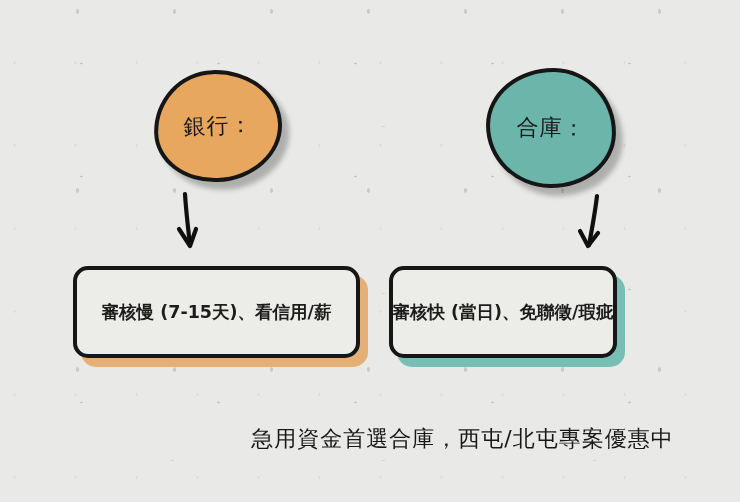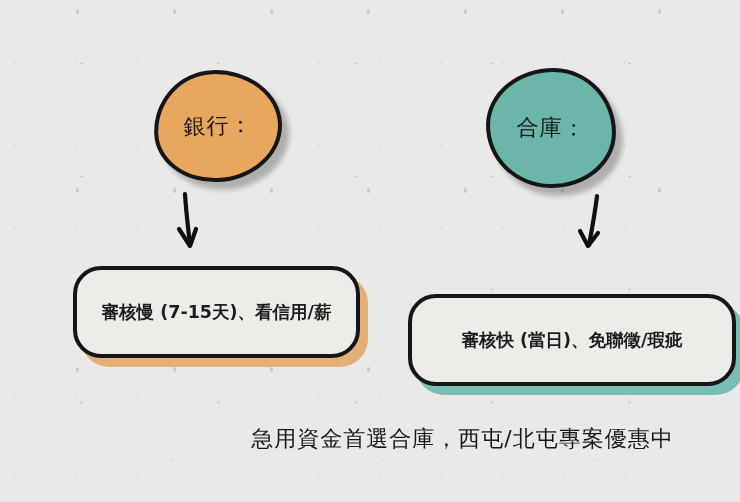--- a/index.html
+++ b/index.html
@@ -60,33 +60,32 @@
   .arrow-svg path {
     stroke: #101010; stroke-width: 4.2px; fill: none;
     stroke-linecap: round; stroke-linejoin: round;
   }
   .infobox {
     position: absolute;
     top: 266px;
     height: 92px;
     background: var(--box-fill);
     border: 4px solid var(--outline);
-    border-radius: 28px;
+    border-radius: 15px;
     display: flex; align-items: center; justify-content: center;
     text-align: center;
     padding: 6px 10px;
   }
   .infobox-bank {
     left: 73px; width: 287px;
     box-shadow: 8px 9px 0 var(--bank-shadow);
   }
   .infobox-coop {
-    left: 408px; width: 328px;
+    left: 389px; width: 228px;
     box-shadow: 8px 9px 0 var(--coop-shadow);
-    margin-top: 28px;
   }
   .infobox .line {
     font-size: 17.5px;
     font-weight: 600;
     line-height: 26px;
     white-space: nowrap;
   }
   .cross {
     display: inline-block;
     color: var(--cross-red);

